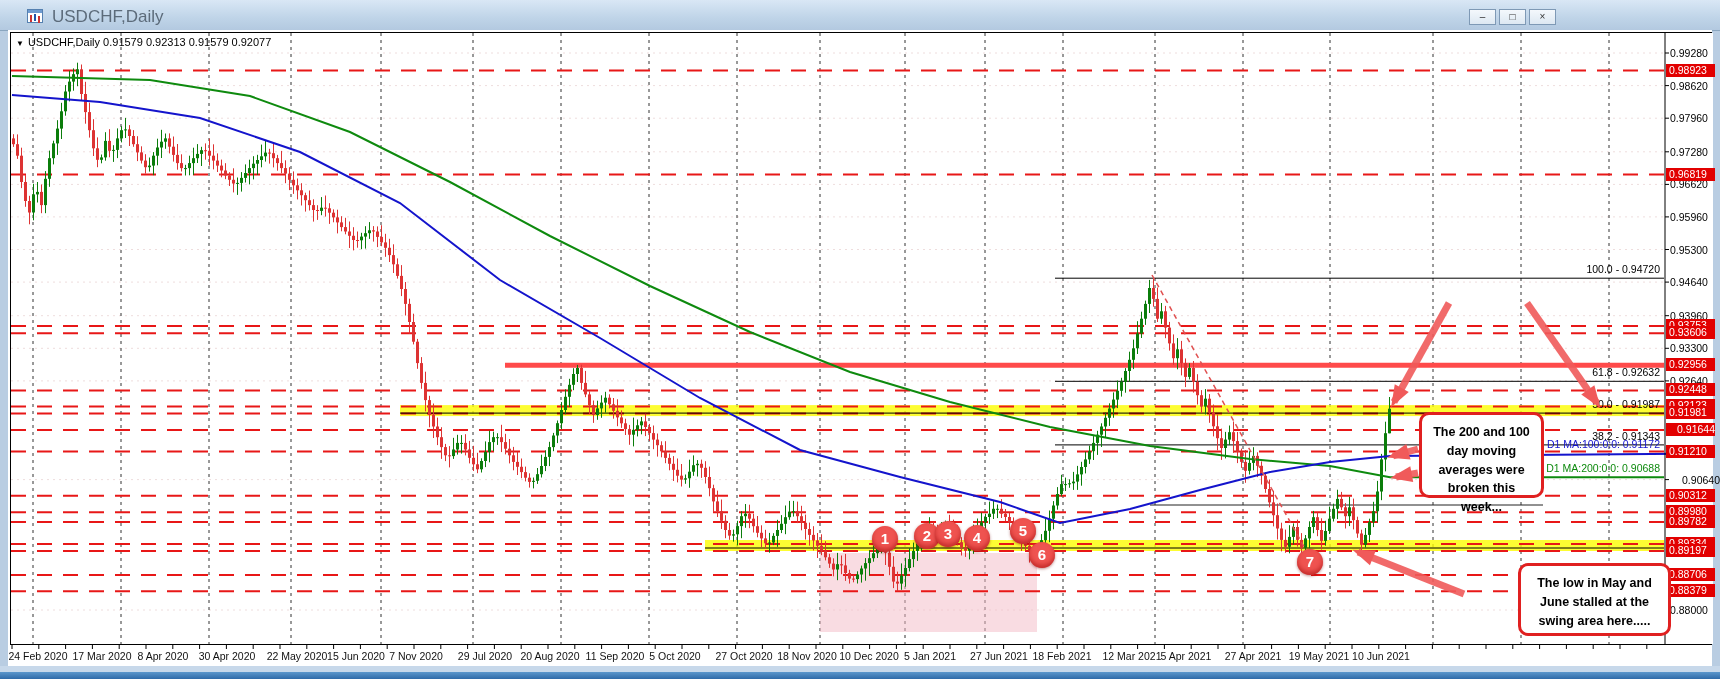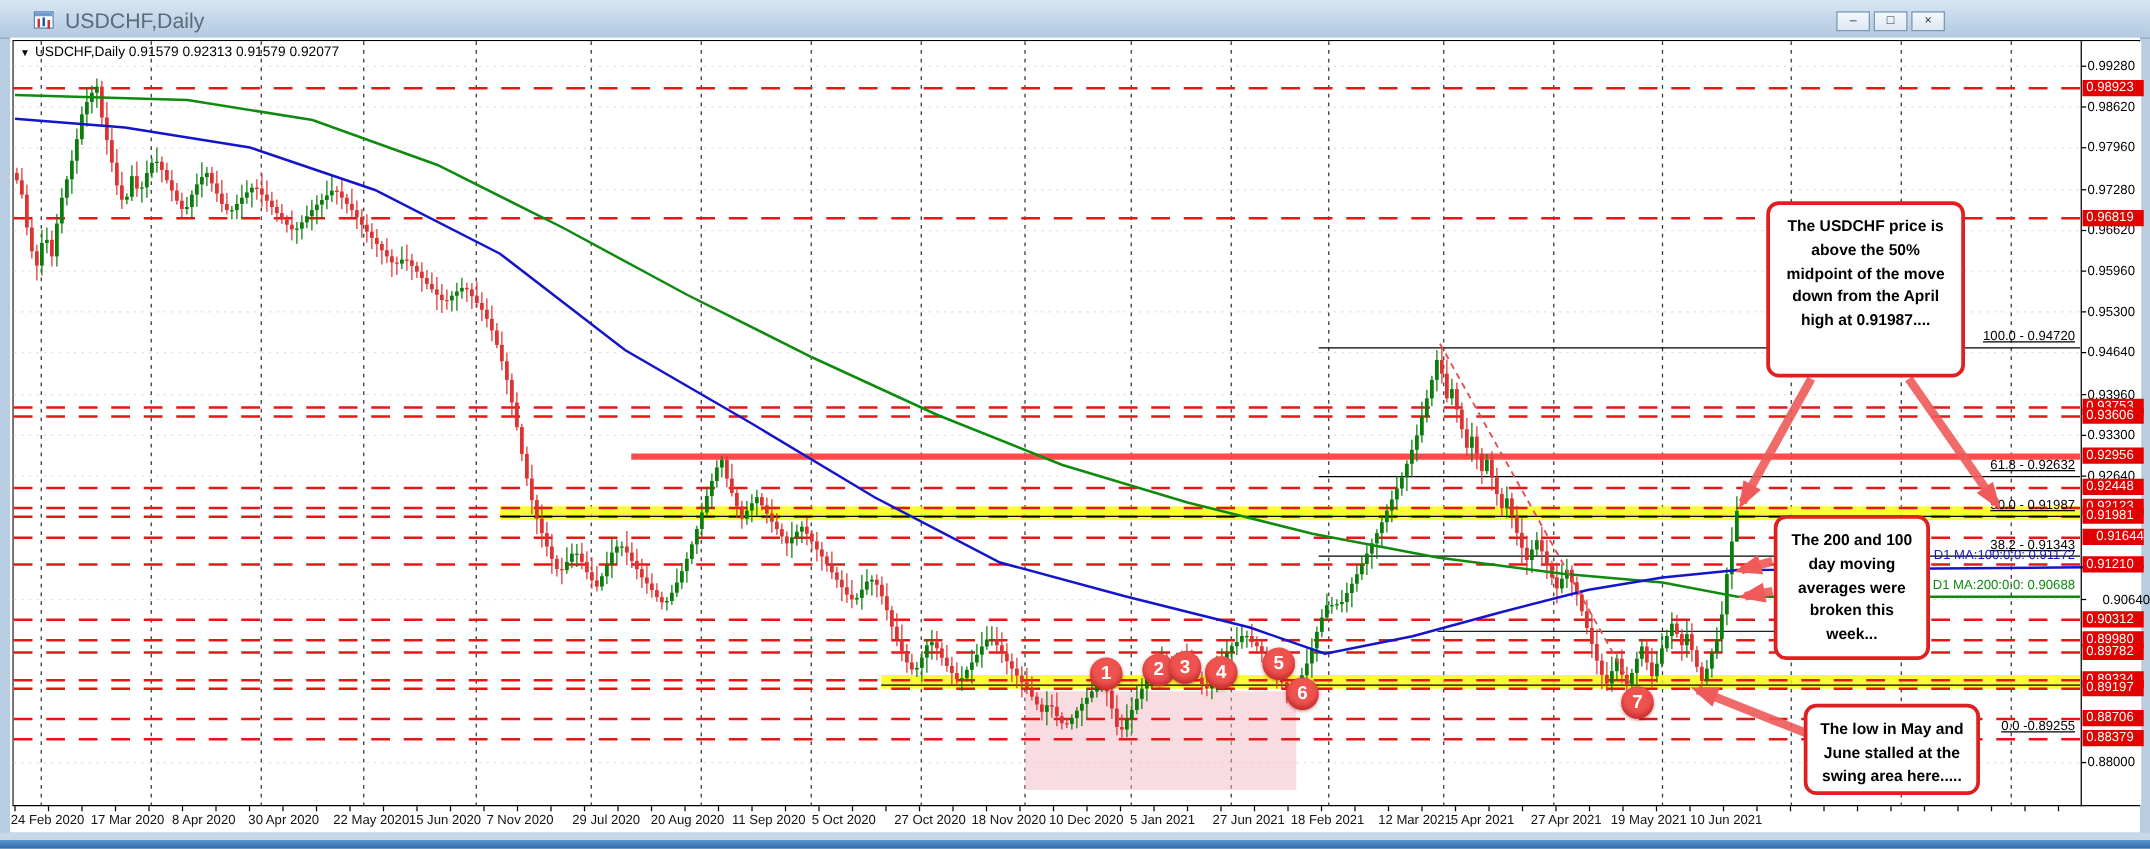--- a/index.html
+++ b/index.html
@@ -23,21 +23,21 @@
   #chart-svg{z-index:1;}
   #overlay{position:absolute;left:0;top:0;width:1720px;height:679px;z-index:2;pointer-events:none;}
   #arrows-svg{z-index:3;pointer-events:none;}
   #boxes{position:absolute;left:0;top:0;width:1720px;height:679px;z-index:4;pointer-events:none;}
   #ohlc-header{position:absolute;left:16px;top:36px;z-index:2;font-size:11px;color:#000;}
   #ohlc-header .tri{font-size:8px;margin-right:4px;color:#000;}
   .tick-label{position:absolute;left:1670px;width:50px;height:14px;font-size:10.5px;color:#000;line-height:14px;}
   .price-badge{position:absolute;left:1666px;width:49px;height:13px;background:#e20000;color:#fff;
     font-size:10.5px;line-height:13px;padding-left:3px;box-sizing:border-box;}
   .date-label{position:absolute;width:92px;font-size:10.5px;color:#111;text-align:center;top:650px;}
-  .fib-label{position:absolute;left:1500px;width:160px;font-size:10.5px;color:#000;text-align:right;text-decoration:underline;}
+  .fib-label{position:absolute;left:1500px;width:160px;font-size:10.5px;color:#000;text-align:right;}
   .ma-label{position:absolute;left:1500px;width:160px;font-size:10.5px;text-align:right;}
   .marker{position:absolute;width:26px;height:26px;border-radius:50%;background:#ef5350;
     box-shadow:0 1px 3px rgba(120,0,0,.45), inset 0 -3px 4px rgba(170,20,20,.6);
     color:#fff;font-weight:bold;font-size:15px;text-align:center;line-height:26px;z-index:2;}
   .note-box{position:absolute;background:#fff;border:3px solid #e02020;border-radius:10px;
     padding:8px 6px;font-size:12.5px;font-weight:bold;color:#000;text-align:center;line-height:1.5;box-sizing:border-box;}
   #bottom-strip{position:absolute;left:0;top:666px;width:1720px;height:6px;background:#c7d8ea;}
   #taskbar{position:absolute;left:0;top:672px;width:1720px;height:7px;background:linear-gradient(#5b97cc,#2f6aa8);}
 </style>
 </head>
@@ -969,20 +969,19 @@
     <g id="arrow-group">
         <line x1="1449" y1="303" x2="1394" y2="402" stroke="#f05a5a" stroke-width="7" stroke-opacity="0.9" marker-end="url(#ah)"></line>
         <line x1="1527" y1="303" x2="1597" y2="403" stroke="#f05a5a" stroke-width="7" stroke-opacity="0.9" marker-end="url(#ah)"></line>
         <line x1="1418" y1="449" x2="1393" y2="456" stroke="#f05a5a" stroke-width="7" stroke-opacity="0.9" marker-end="url(#ah)"></line>
         <line x1="1418" y1="473" x2="1396" y2="477" stroke="#f05a5a" stroke-width="7" stroke-opacity="0.9" marker-end="url(#ah)"></line>
         <line x1="1464" y1="594" x2="1358" y2="552" stroke="#f05a5a" stroke-width="7" stroke-opacity="0.9" marker-end="url(#ah)"></line>
       </g>
   </svg>
 
   <div id="boxes">
-    <div class="note-box" style="left:1413px;top:161px;width:159px;height:141px;"><span>The USDCHF price is above the 50% midpoint of the move down from the April high at 0.91987....</span></div>
-    <div class="note-box" style="left:1419px;top:412px;width:125px;height:116px;"><span>The 200 and 100 day moving averages were broken this week...</span></div>
-    <div class="note-box" style="left:1443px;top:563px;width:141px;height:73px;"><span>The low in May and June stalled at the swing area here.....</span></div>
+    <div class="note-box" style="left:1419px;top:412px;width:125px;height:86px;"><span>The 200 and 100 day moving averages were broken this week...</span></div>
+    <div class="note-box" style="left:1518px;top:563px;width:153px;height:73px;"><span>The low in May and June stalled at the swing area here.....</span></div>
   </div>
 
   <div id="bottom-strip"></div>
   <div id="taskbar"></div>
 </div>
 
 </body></html>

